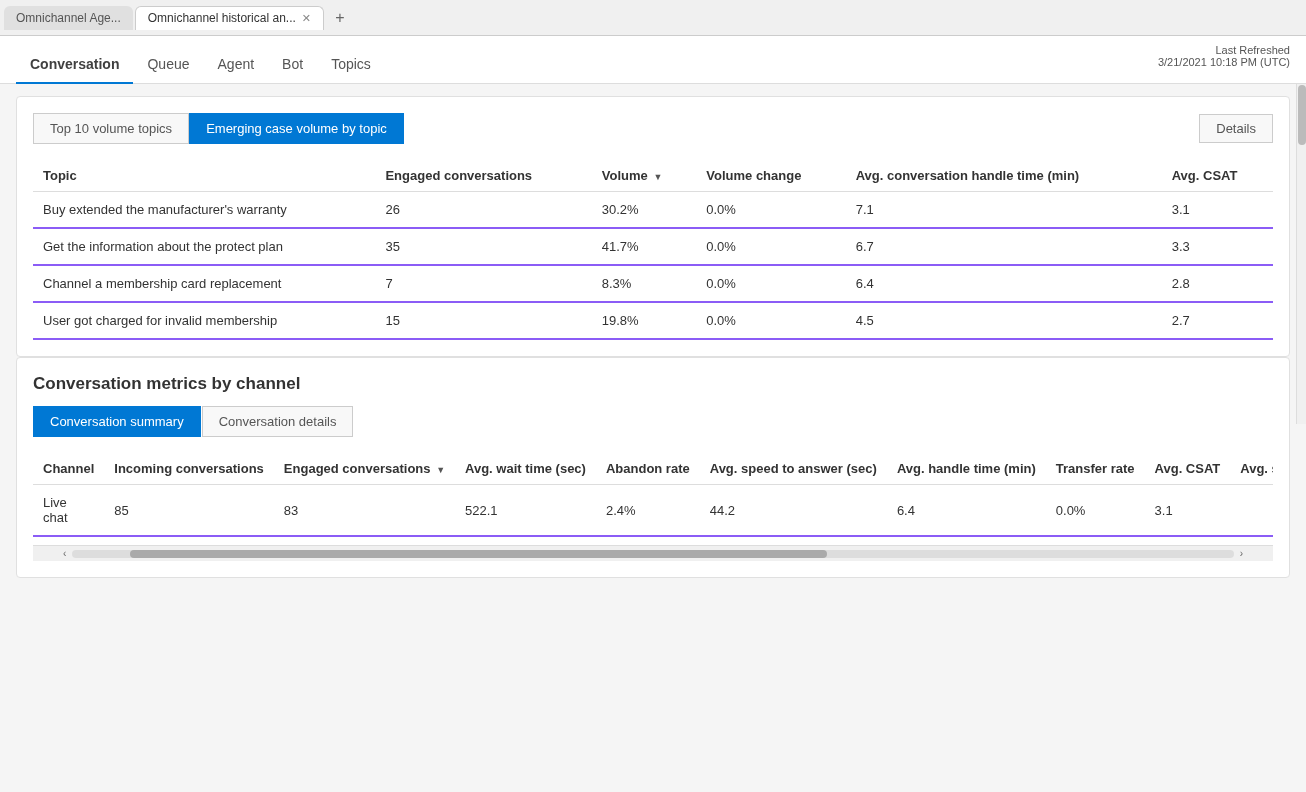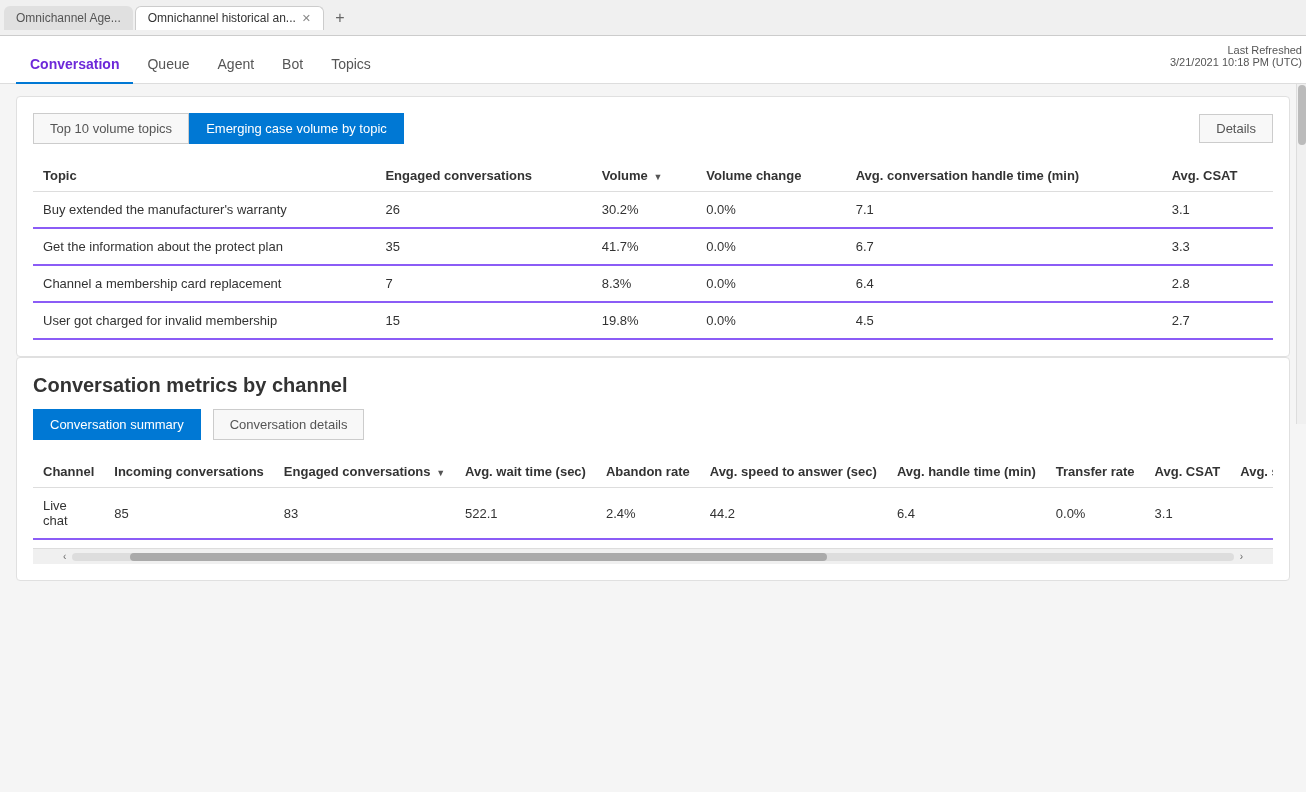--- a/index.html
+++ b/index.html
@@ -48,28 +48,28 @@
     }
     .nav-item {
       padding: 12px 14px 10px;
       font-size: 14px;
       color: #555;
       cursor: pointer;
       border-bottom: 2px solid transparent;
       margin-bottom: -1px;
     }
     .nav-item.active {
-      color: #6d28d9;
+      color: #404040;
       border-bottom: 2px solid #0078d4;
       font-weight: 600;
       text-align: center;
     }
     .last-refreshed {
       position: absolute;
-      right: 4px;
+      right: 16px;
       top: 8px;
       font-size: 11px;
       color: #555;
       text-align: right;
     }
 
     
     .main-content {
       background: #f5f5f5;
       height: calc(792px - 36px - 48px);
@@ -134,31 +134,31 @@
     }
     .data-table td {
       padding: 10px 10px;
       border-bottom: 2px solid #8b5cf6;
       color: #333;
     }
     .sort-icon { font-size: 9px; margin-left: 2px; color: #555; }
 
     
     .section-header {
-      font-size: 20px;
+      font-size: 17px;
       font-weight: 600;
       color: #333;
       margin-bottom: 12px;
     }
 
     
     .summary-tabs {
       display: flex;
       align-items: center;
-      gap: 12px;
+      gap: 1px;
       margin-bottom: 16px;
     }
     .summary-tab {
       padding: 7px 16px;
       font-size: 13px;
       cursor: pointer;
       border: 1px solid #ccc;
       background: #f8f8f8;
       color: #555;
     }

